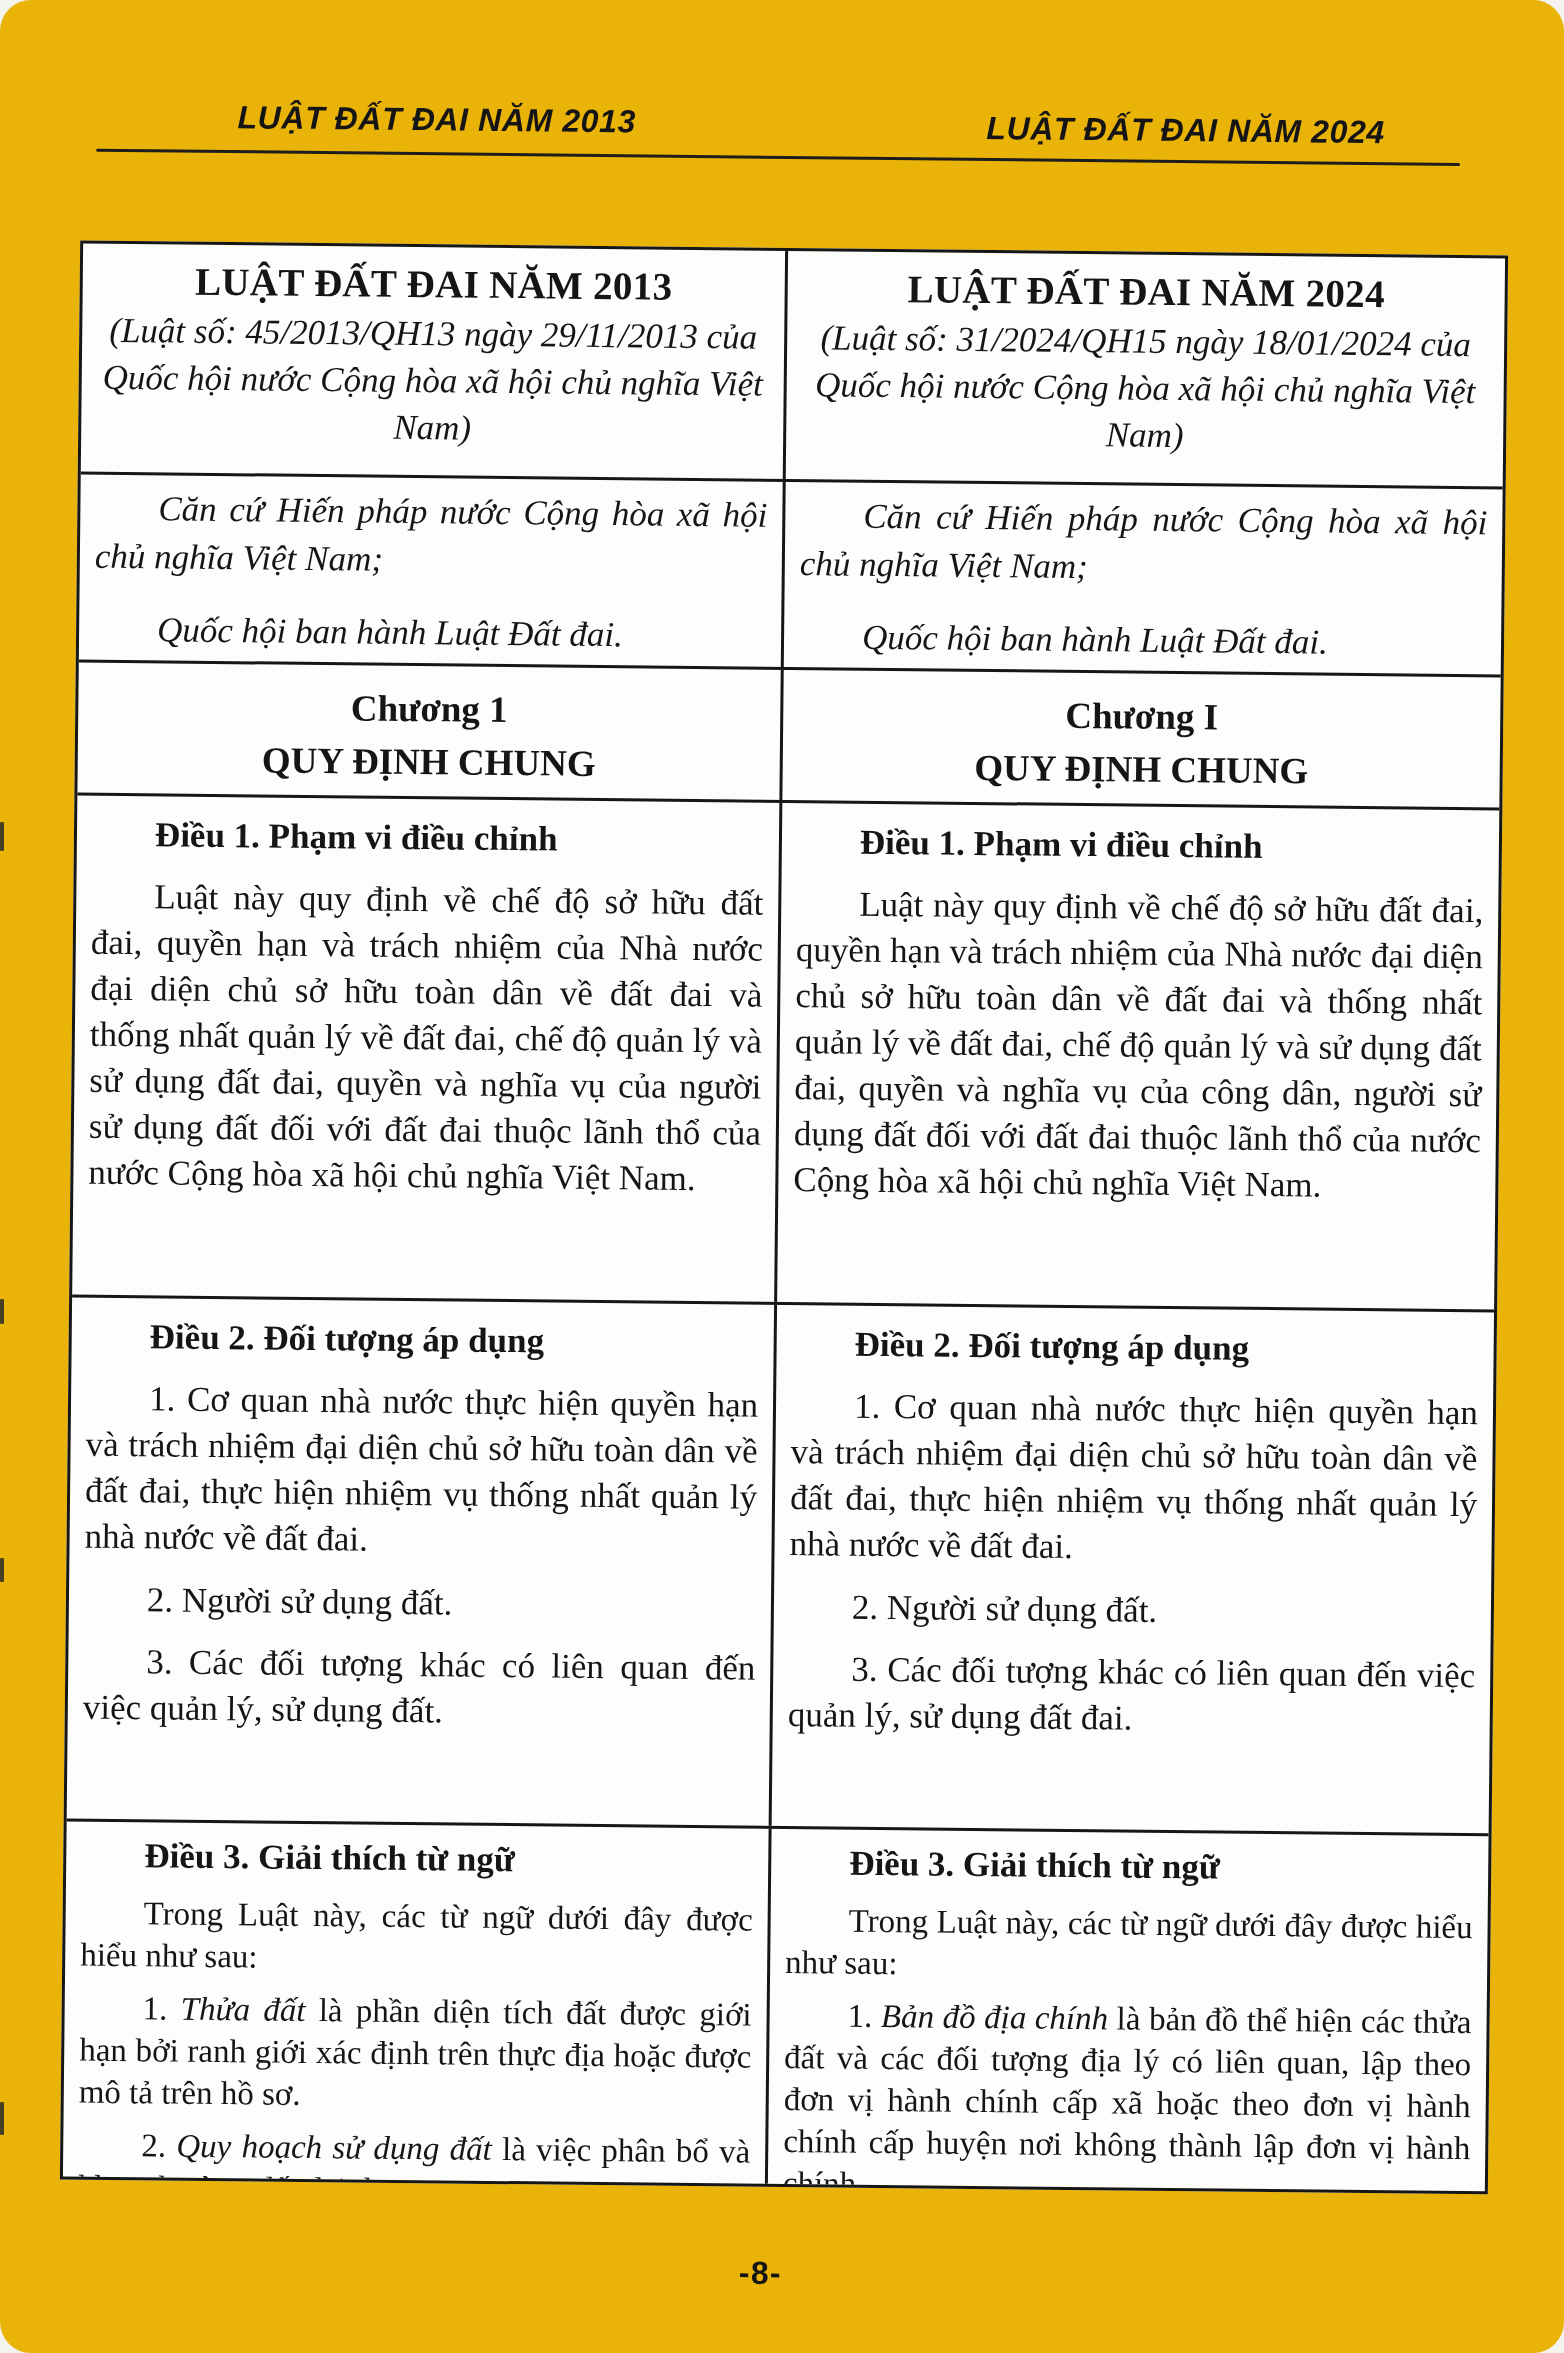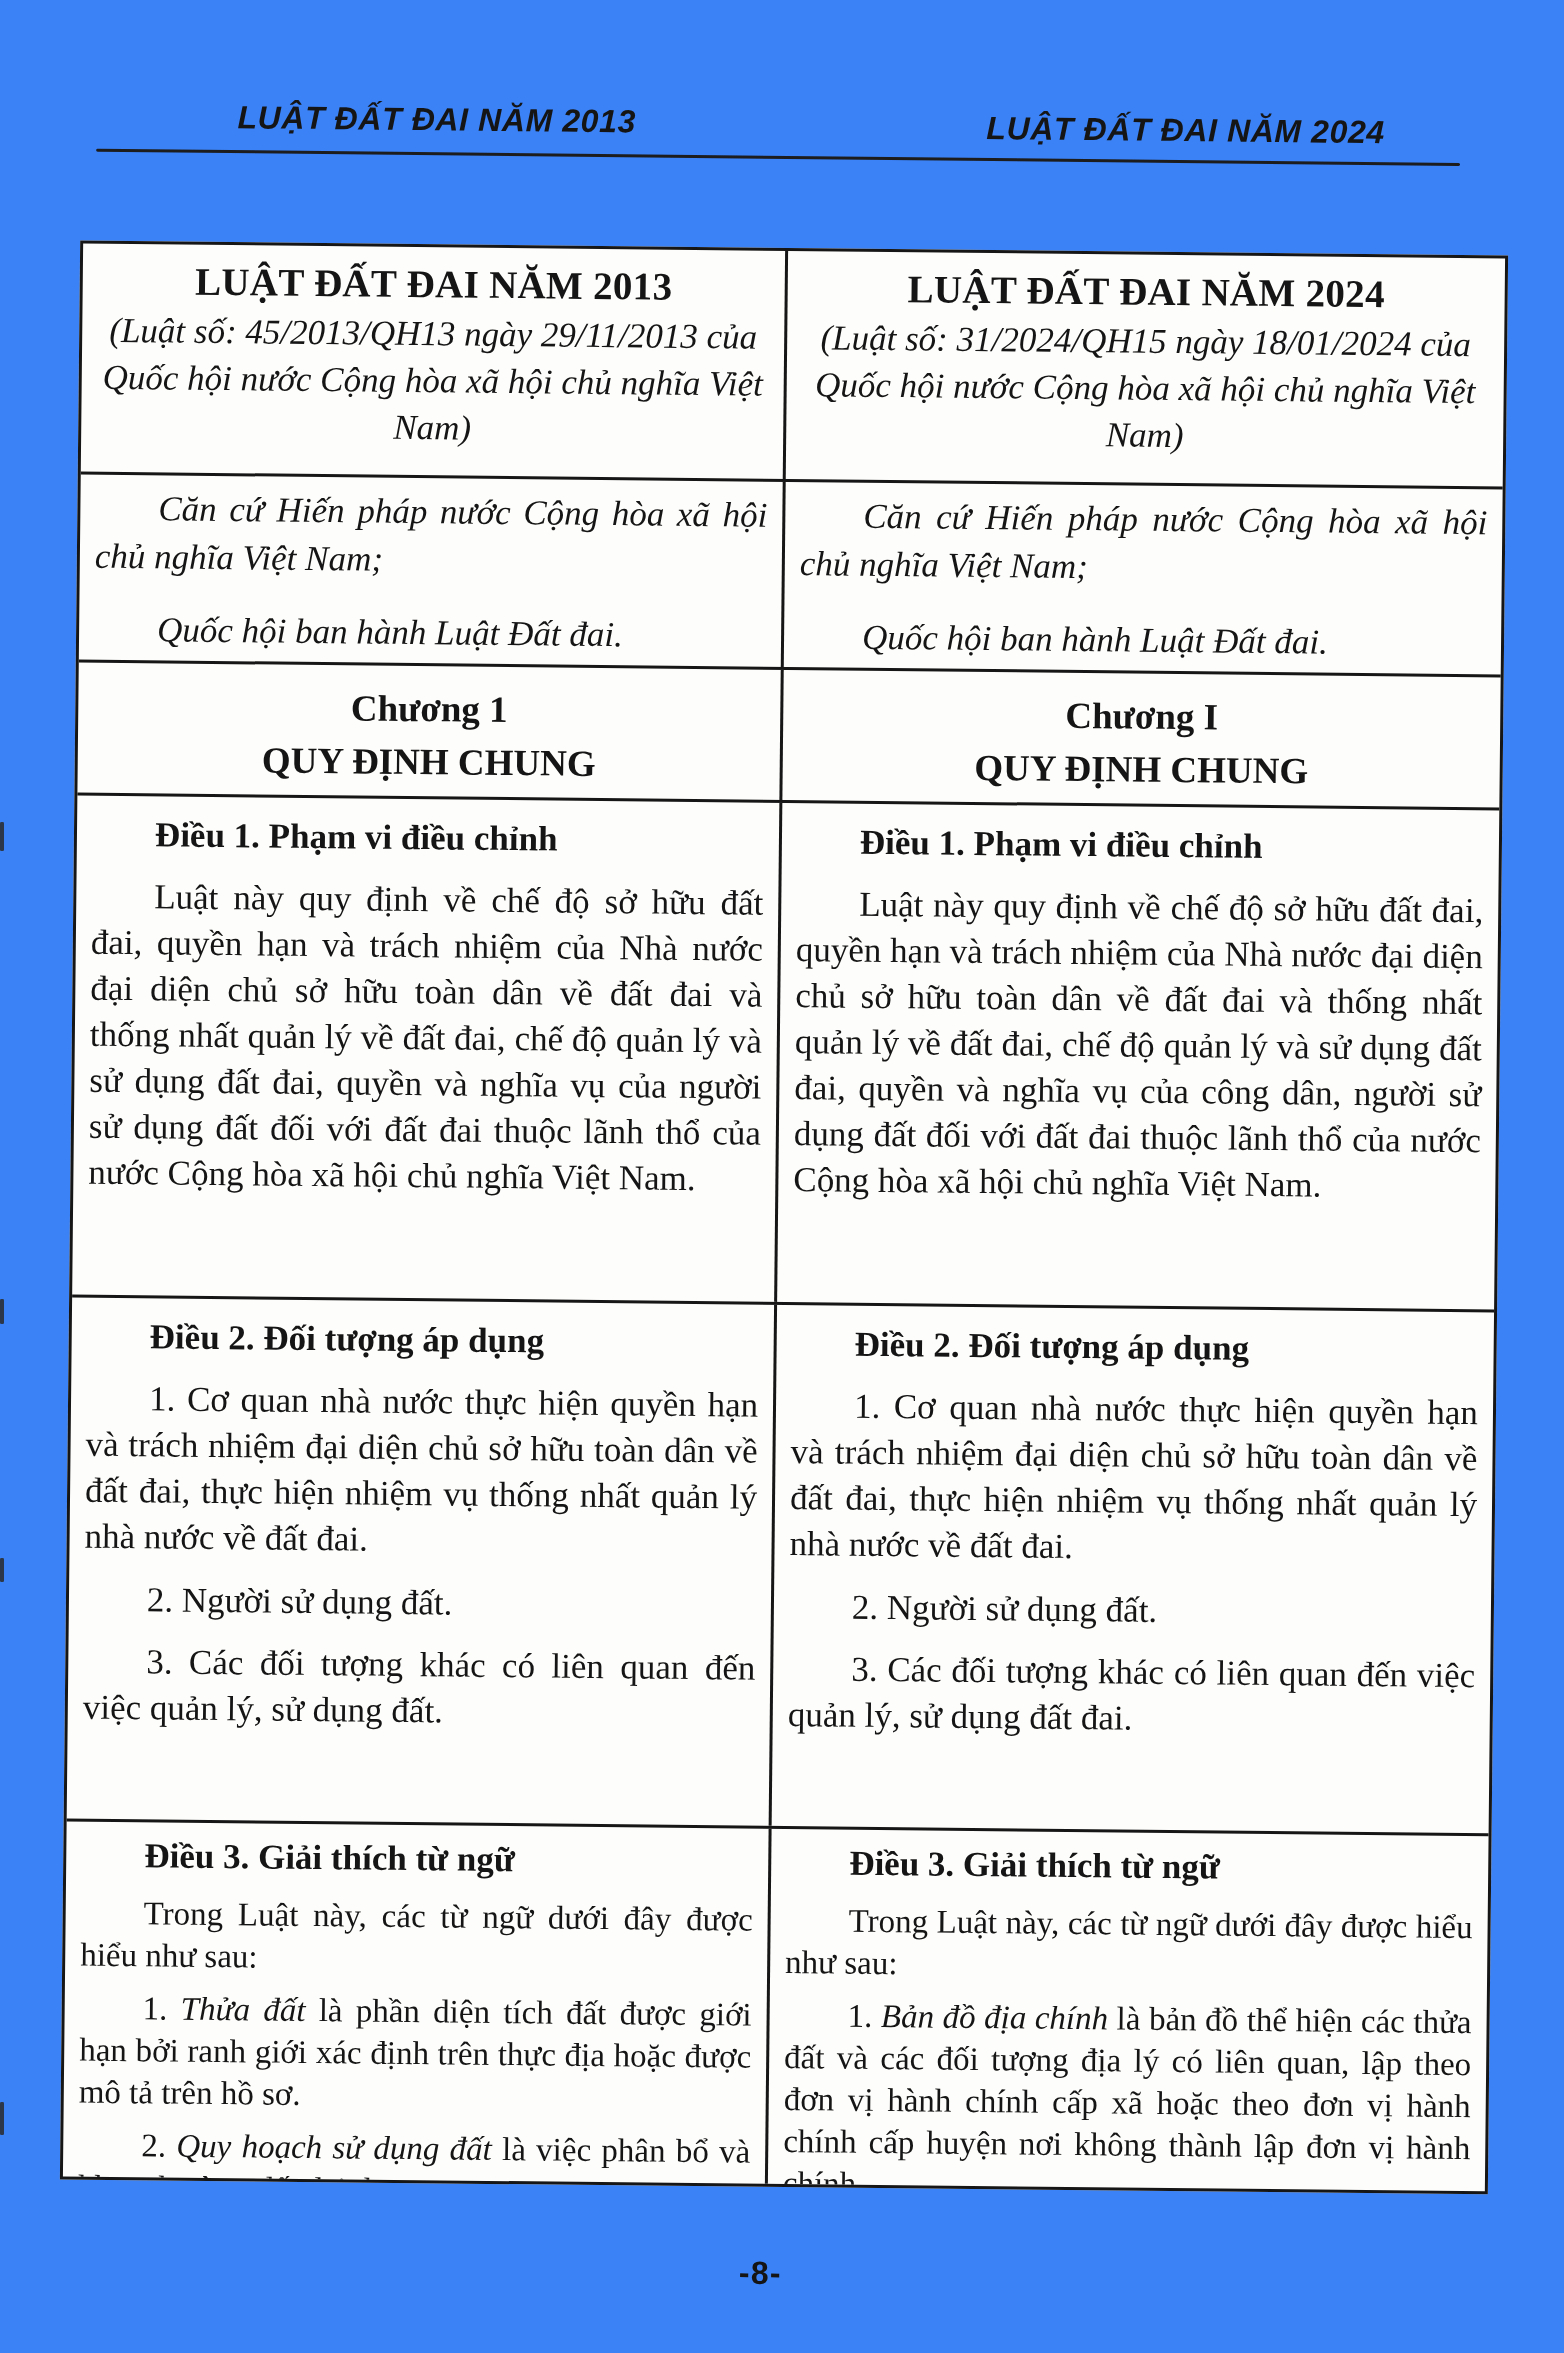--- a/index.html
+++ b/index.html
@@ -4,22 +4,23 @@
 <style>
   html, body {
     margin: 0; padding: 0;
     width: 1565px; height: 2354px;
     background: #f4f3ef;
     font-family: "Liberation Serif", "DejaVu Serif", serif;
     color: #151515;
   }
   .page {
     position: absolute; inset: 0;
-    background: #3b82f6;
+    background: #eab308;
     overflow: hidden;
+    border-radius: 31px;
   }
   .sheet {
     position: absolute; left: 0; top: 0; width: 1565px; height: 2354px;
     transform: rotate(0.6deg);
     transform-origin: 126px 164px;
   }
   
   .rh {
     position: absolute;
     font-family: "Liberation Sans", "DejaVu Sans", sans-serif;

